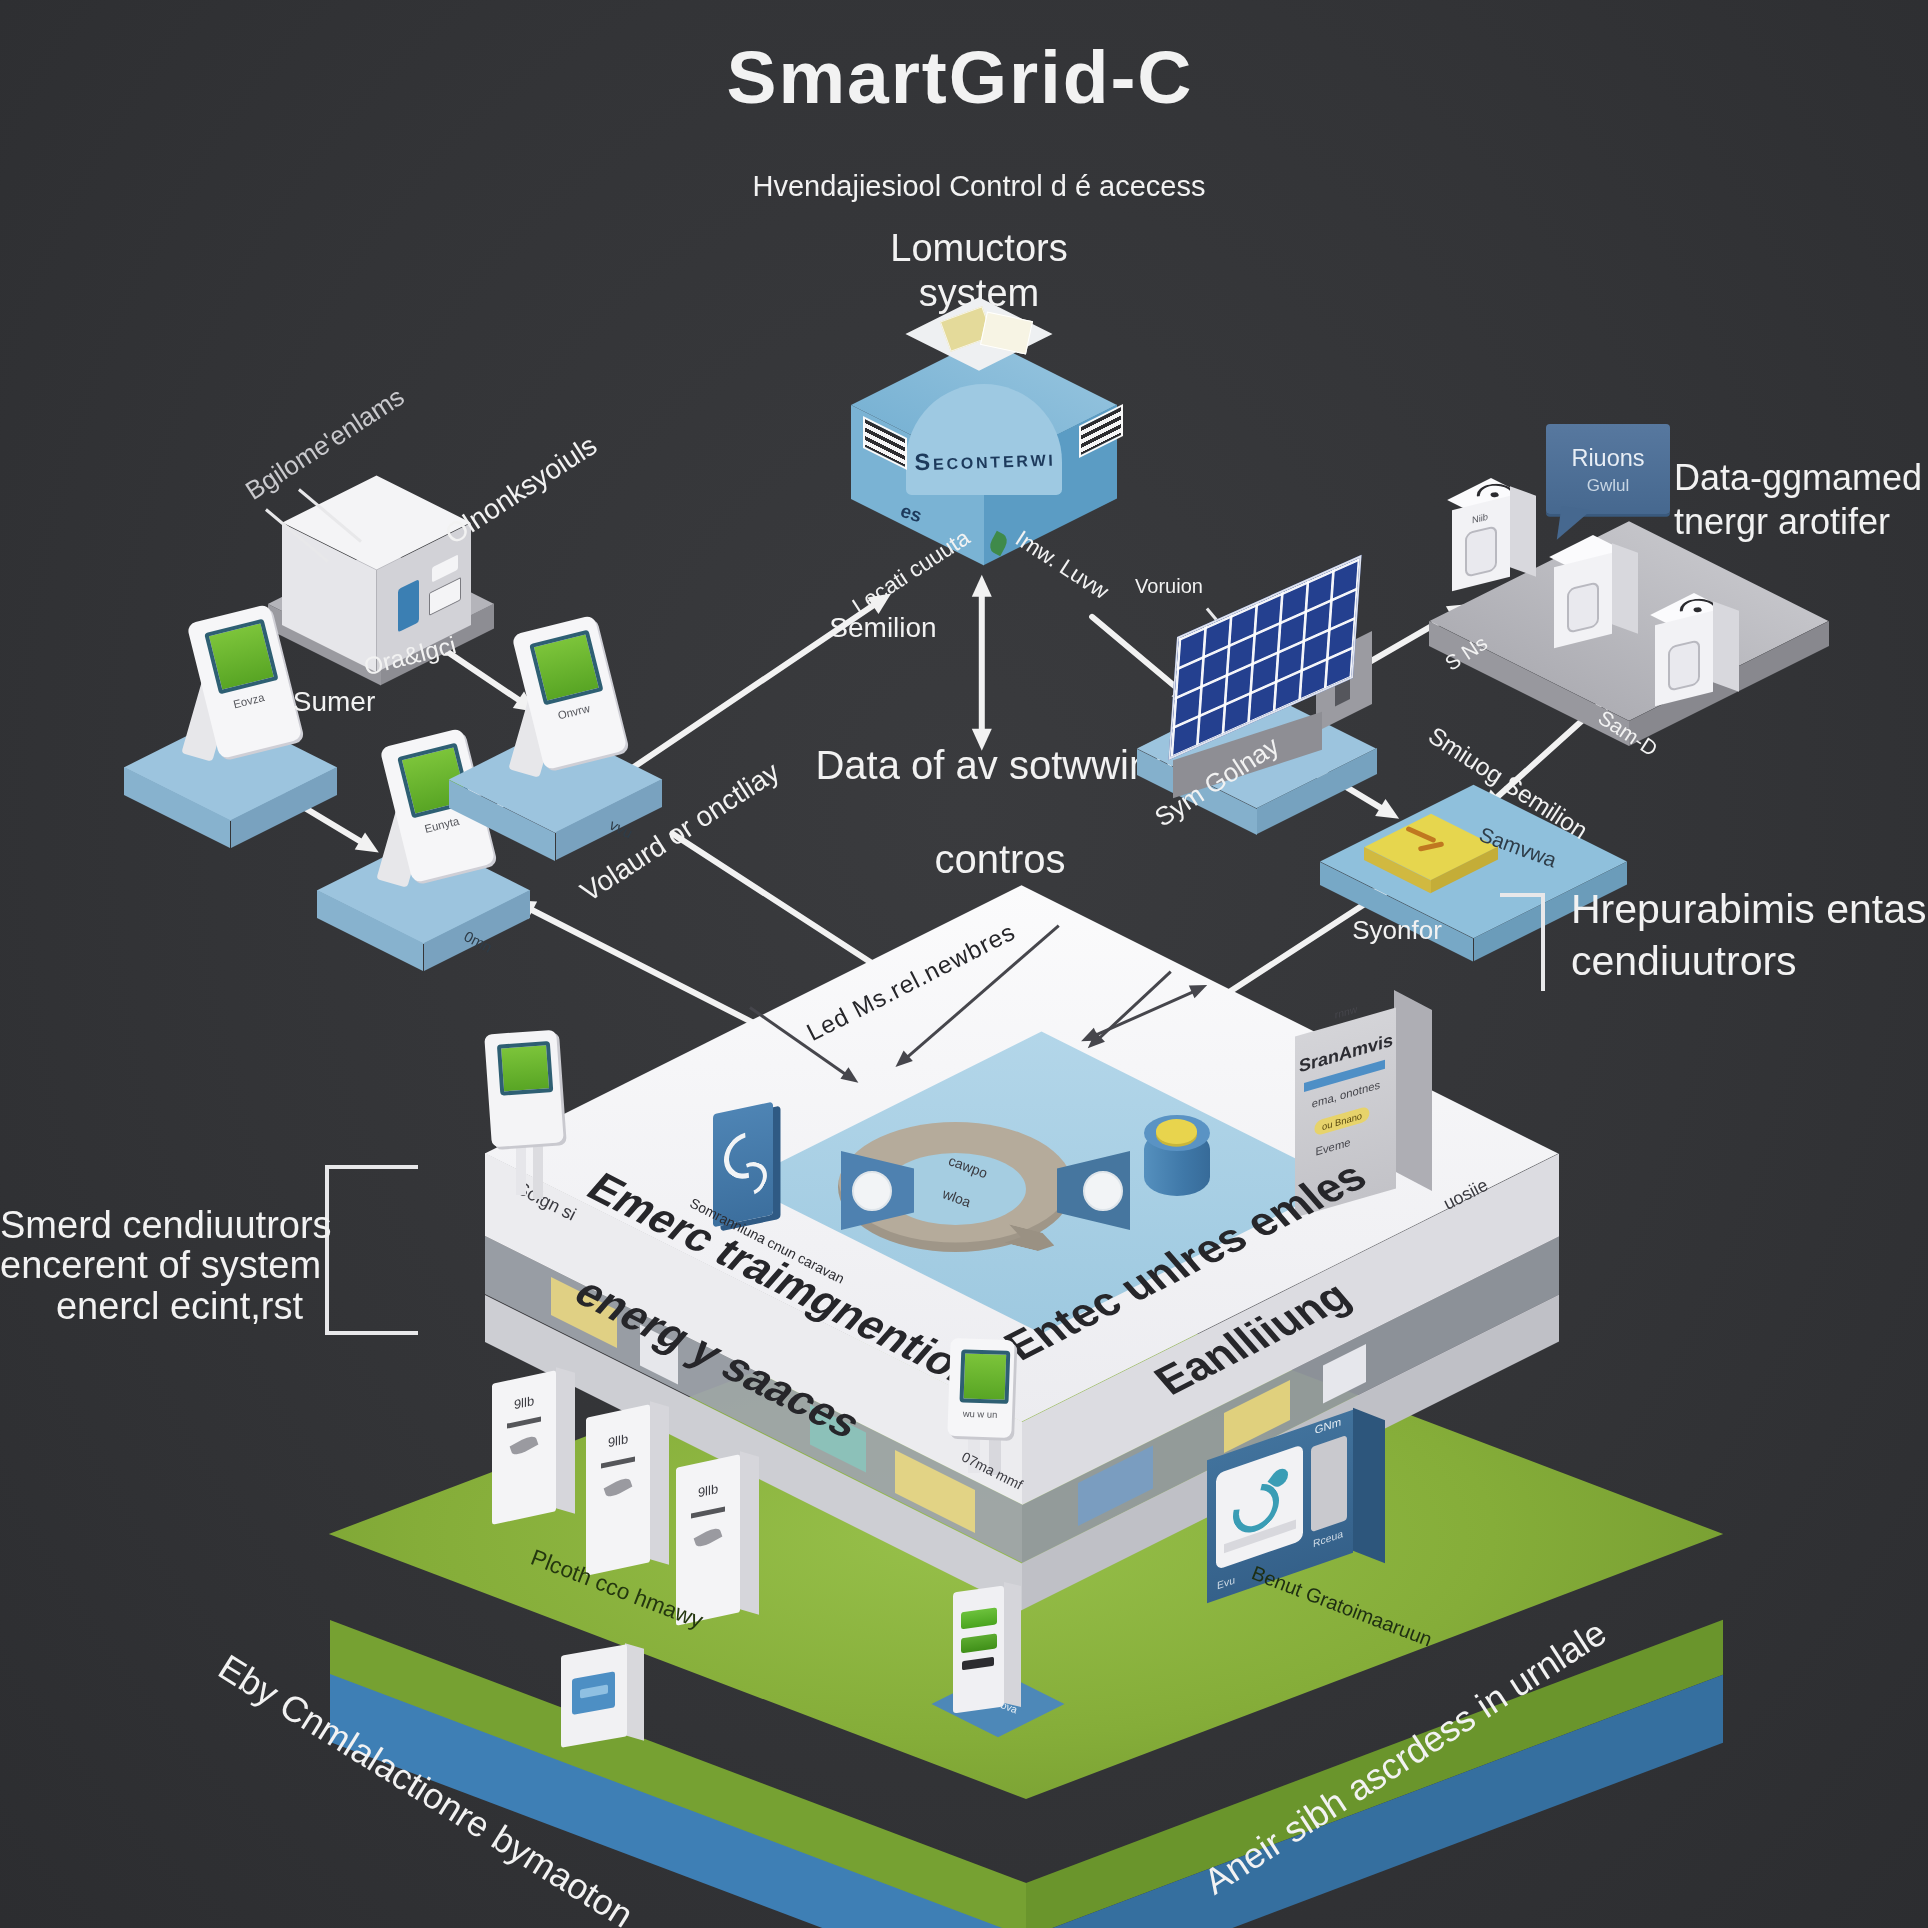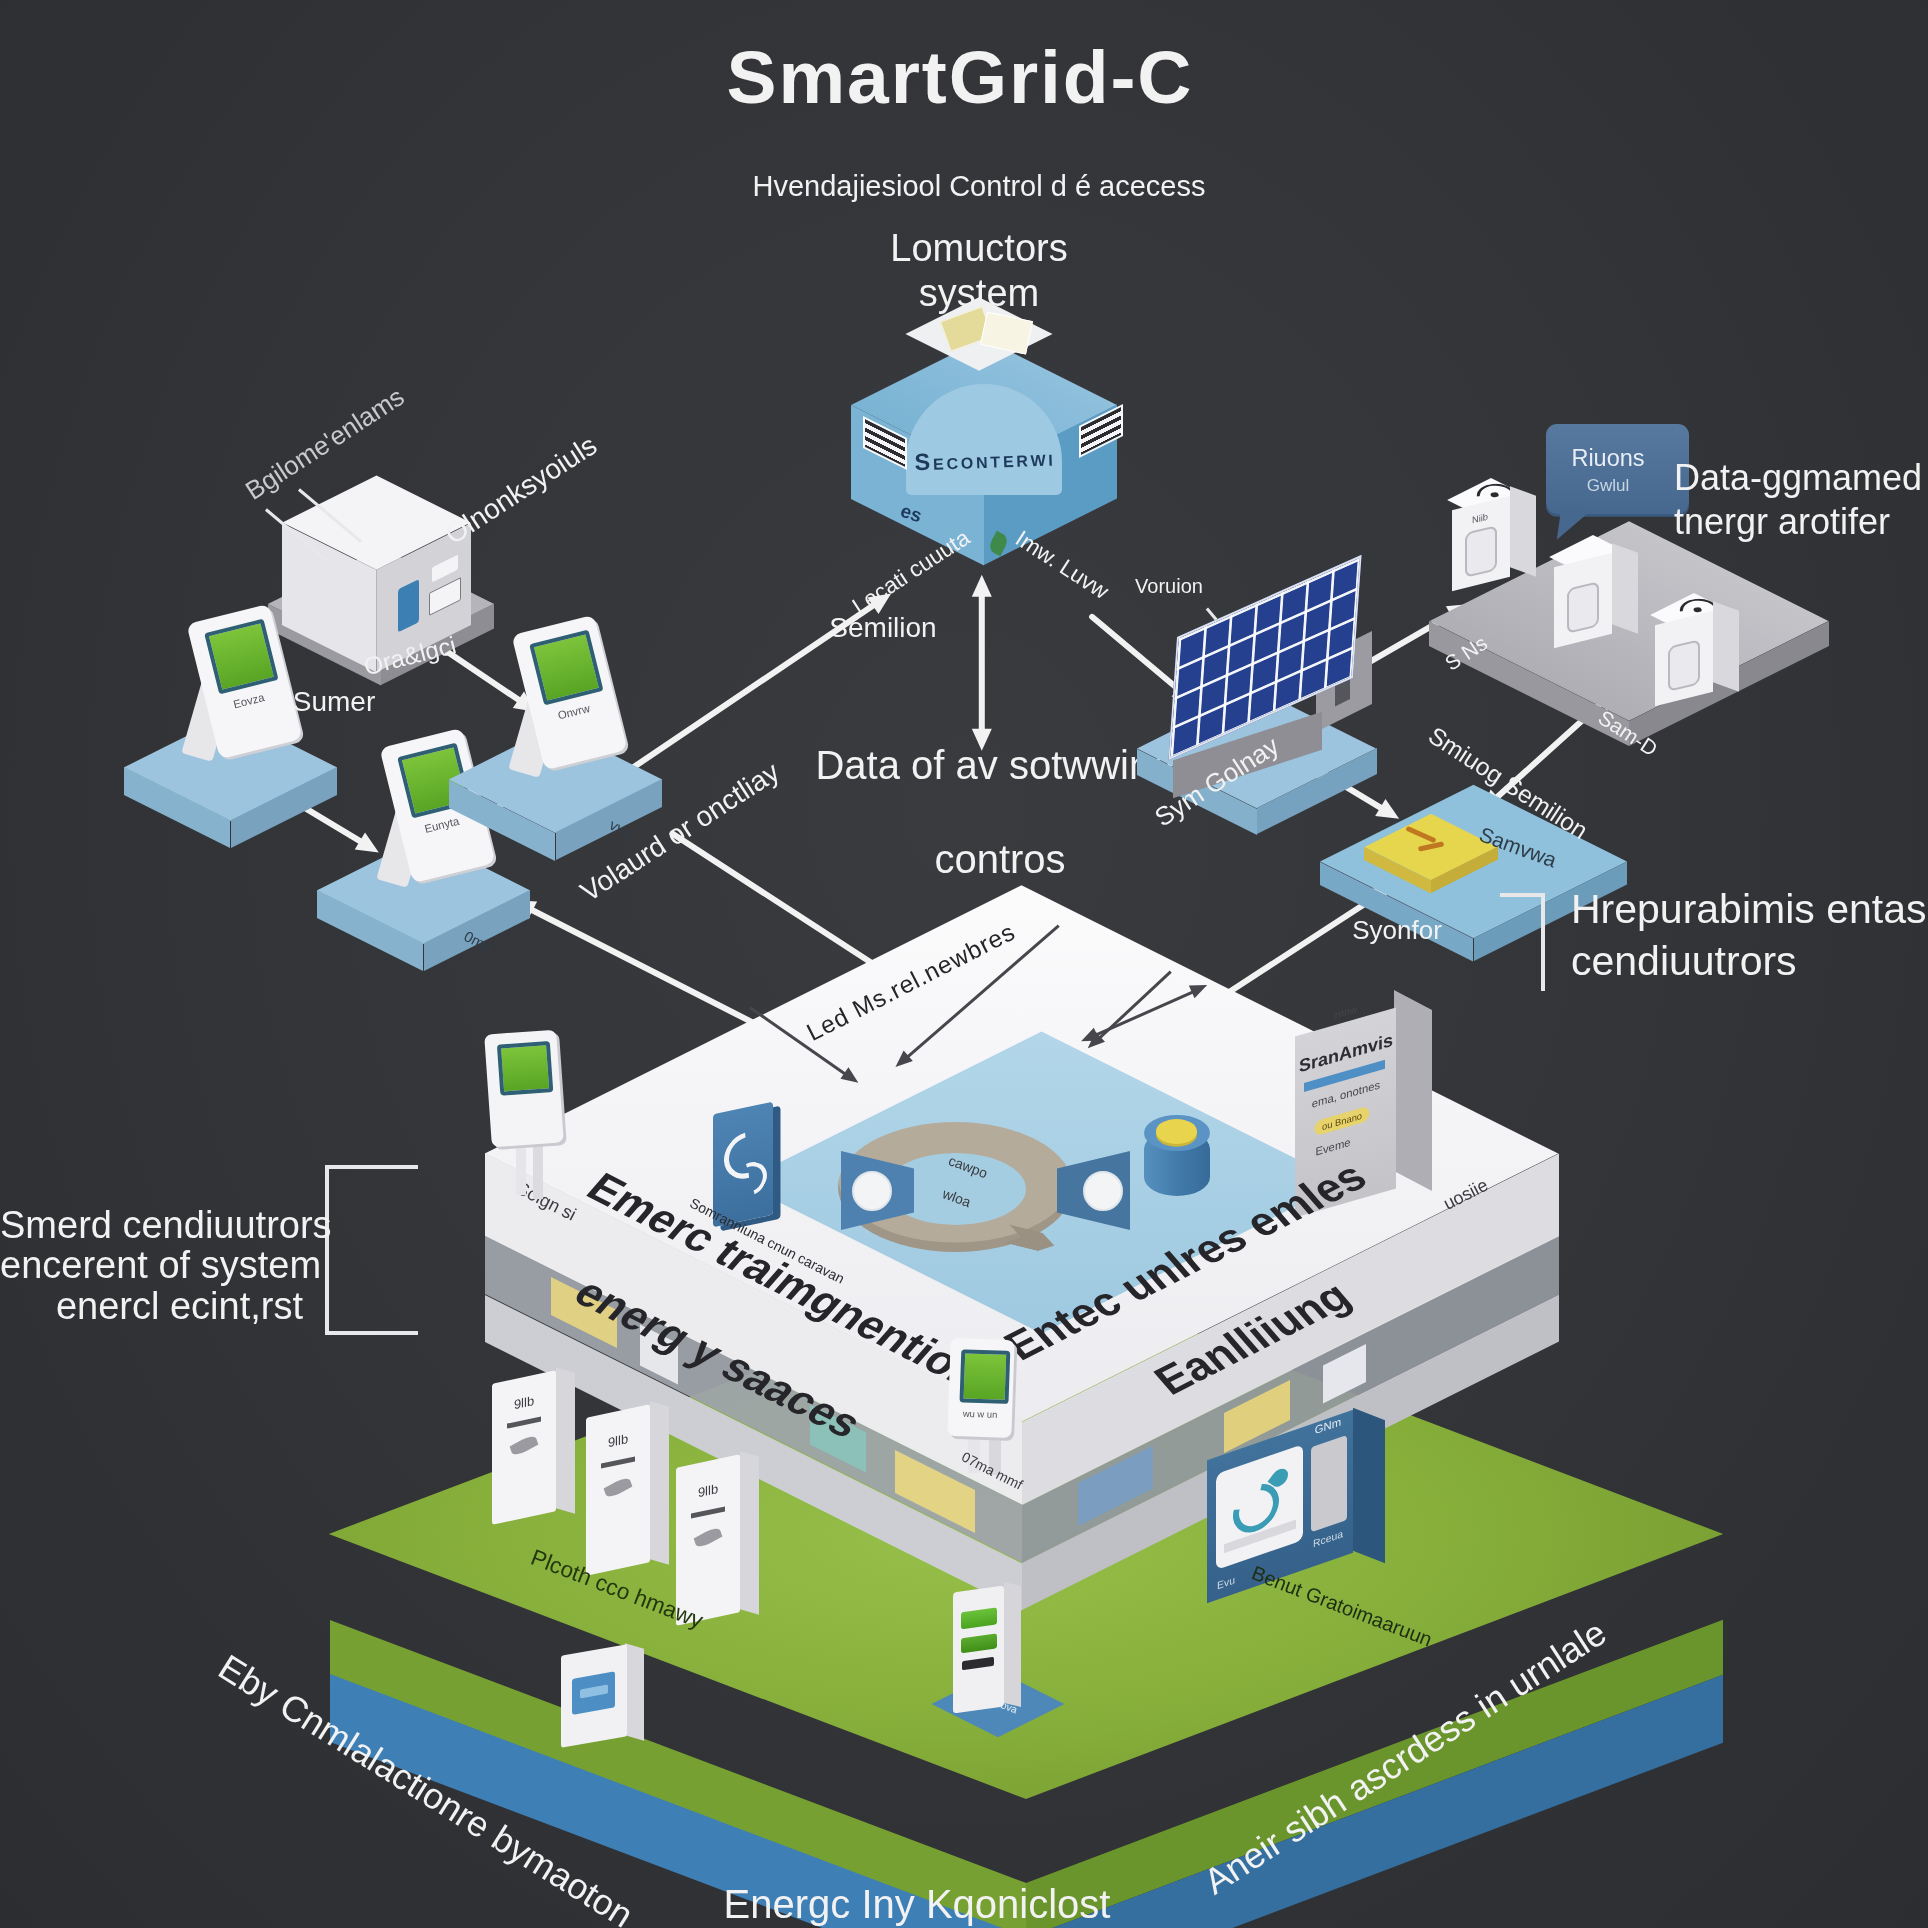--- a/index.html
+++ b/index.html
@@ -159,21 +159,21 @@
   </div>
   <div class="f" style="left:1655px;top:597px;width:89px;height:113px;">
     <div class="f iso" style="left:7.5px;top:-13px;width:62px;height:62px;background:#fbfbfd;"></div>
     <span class="wifi" style="left:21px;top:-3.8px;transform:scaleY(.6) rotate(-12deg);"></span>
     <div class="f" style="left:0;top:21px;width:58px;height:81px;background:#f2f2f5;transform:skewY(-14deg);">
       <div class="f" style="left:13px;top:24.5px;width:28px;height:41px;border:2.8px solid #b9b9c0;border-radius:7.5px;background:#e9e9ee;"></div>
     </div>
     <div class="f" style="left:58px;top:9.4px;width:26px;height:81px;background:#d8d8dd;transform:skewY(20deg);"></div>
   </div>
 
-  <div class="f" style="left:1546px;top:424px;width:143px;height:90px;background:linear-gradient(#57789f,#46688f);border-radius:11px;box-shadow:0 2.8px 0 #3a5a7e;">
+  <div class="f" style="left:1546px;top:424px;width:124px;height:90px;background:linear-gradient(#57789f,#46688f);border-radius:4px;box-shadow:0 2.8px 0 #3a5a7e;">
     <div class="lbl" style="left:62px;top:34px;transform:translate(-50%,-50%);font-size:23.5px;color:#e8eef5;">Riuons</div>
     <div class="lbl" style="left:62px;top:62px;transform:translate(-50%,-50%);font-size:17px;color:#c8d6e4;">Gwlul</div>
   </div>
   <div class="f" style="left:1559px;top:508px;width:0;height:0;border-top:34px solid #46688f;border-right:30px solid transparent;transform:rotate(8deg);"></div>
   <div class="lbl" style="left:1674px;top:478px;transform:translate(0,-50%);font-size:36px;text-align:left;">Data-ggmamed</div>
   <div class="lbl" style="left:1674px;top:522px;transform:translate(0,-50%);font-size:36px;text-align:left;">tnergr arotifer</div>
   <div class="lbl" style="left:1466px;top:653px;transform:translate(-50%,-50%) rotate(-33deg);font-size:21px;">S Ns</div>
   <div class="lbl" style="left:1628px;top:733px;transform:translate(-50%,-50%) rotate(33deg);font-size:21px;">Sam-D</div>
 
   <div class="f iso" style="left:1365px;top:753px;width:217px;height:217px;background:#8fc0dc;"></div>
@@ -338,17 +338,16 @@
       <div class="f" style="left:7.5px;top:12.2px;width:28px;height:9.4px;background:#8fc0e2;border-radius:1.9px;"></div>
     </div>
   </div>
 
   <div class="darr hl" style="left:907px;top:1056px;width:201px;transform:rotate(-41deg);"></div>
   <div class="darr hl" style="left:1099px;top:1037px;width:98px;transform:rotate(-43deg);"></div>
   <div class="darr hr" style="left:750px;top:1006px;width:117px;transform:rotate(35deg);"></div>
   <div class="darr hl hr" style="left:1095px;top:1034px;width:108px;transform:rotate(-24deg);"></div>
 
   <div class="lbl" style="left:426px;top:1791px;transform:translate(-50%,-50%) rotate(32deg);font-size:36px;">Eby Cnmlalactionre bymaoton</div>
-  <div class="lbl" style="left:917px;top:1904px;transform:translate(-50%,-50%);font-size:40px;">Energc Iny Kqoniclost</div>
   <div class="lbl" style="left:1405px;top:1757px;transform:translate(-50%,-50%) rotate(-33deg);font-size:36px;">Aneir sibh ascrdess in urnlale</div>
 
 </div>
 
 
 </body></html>

